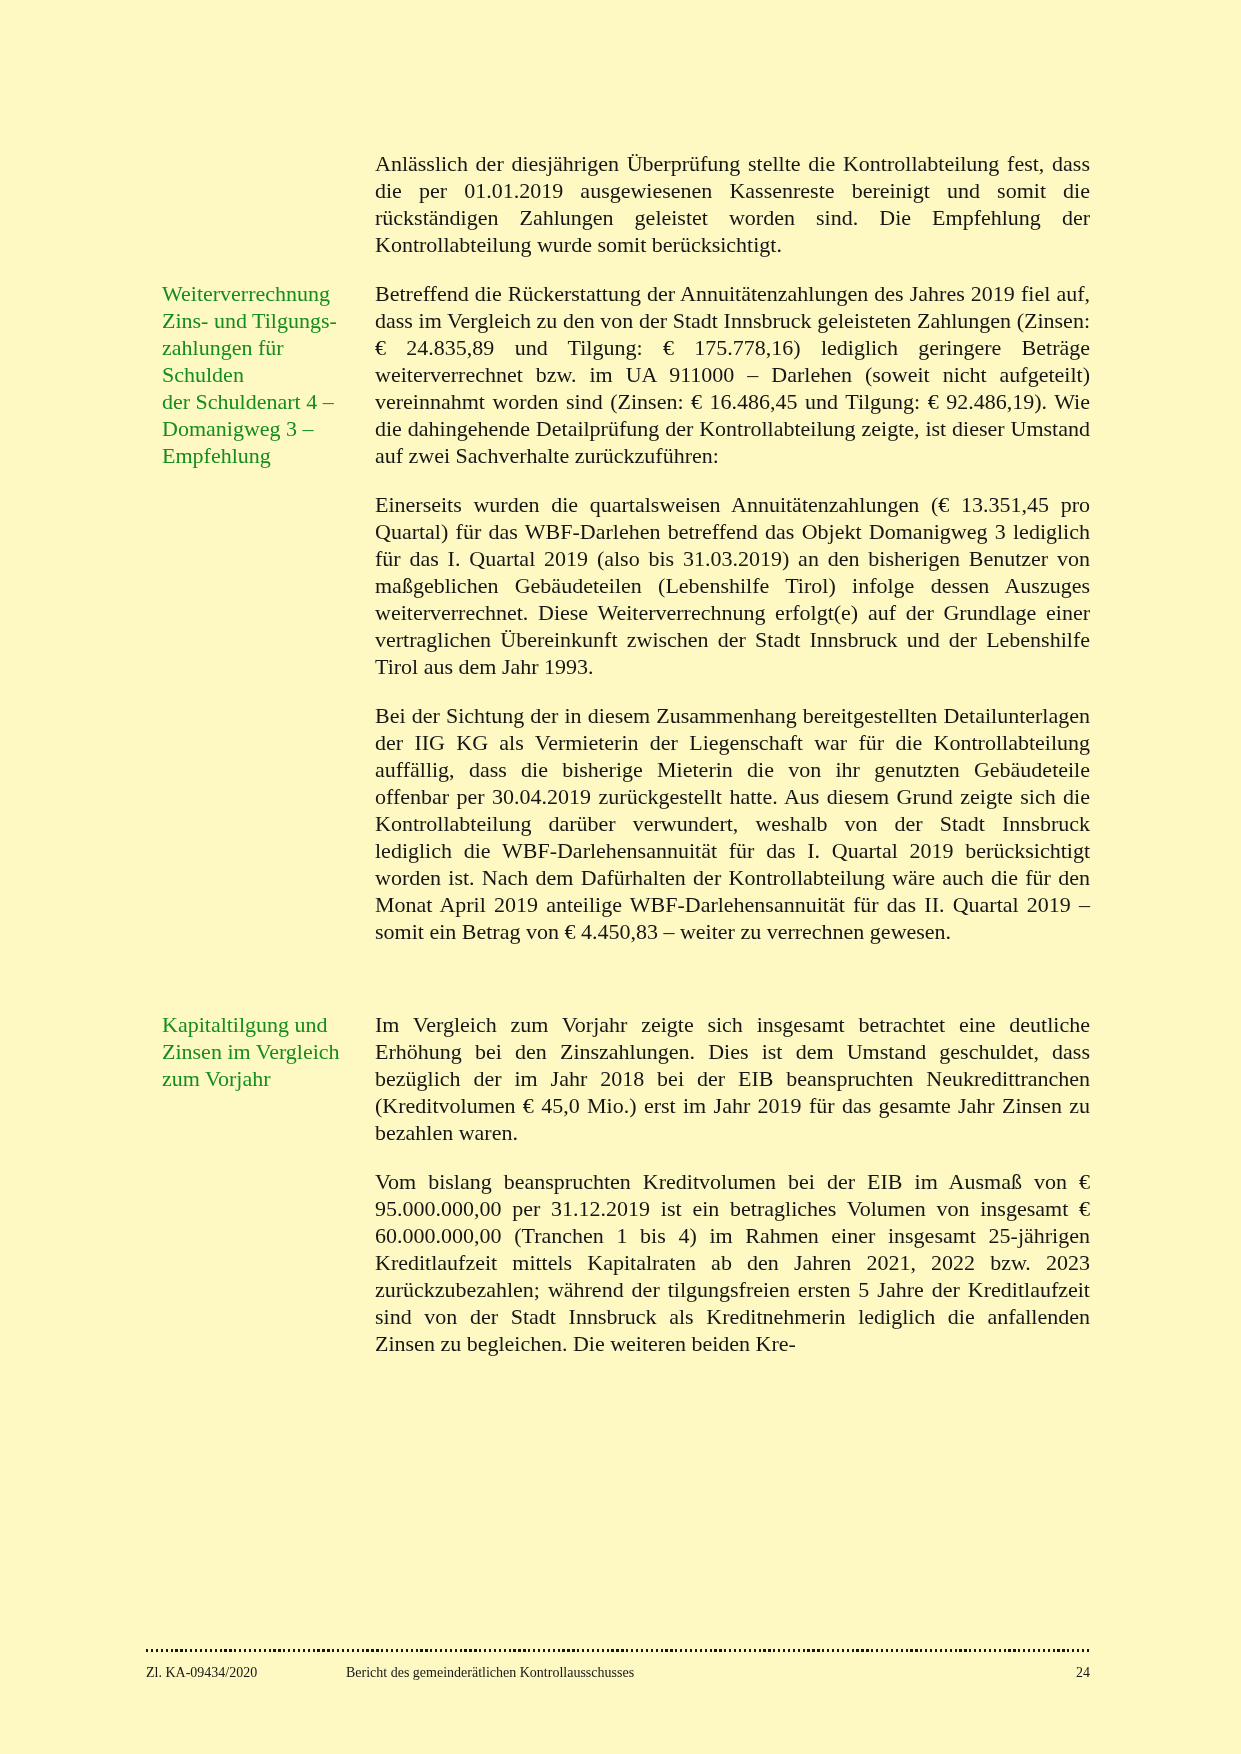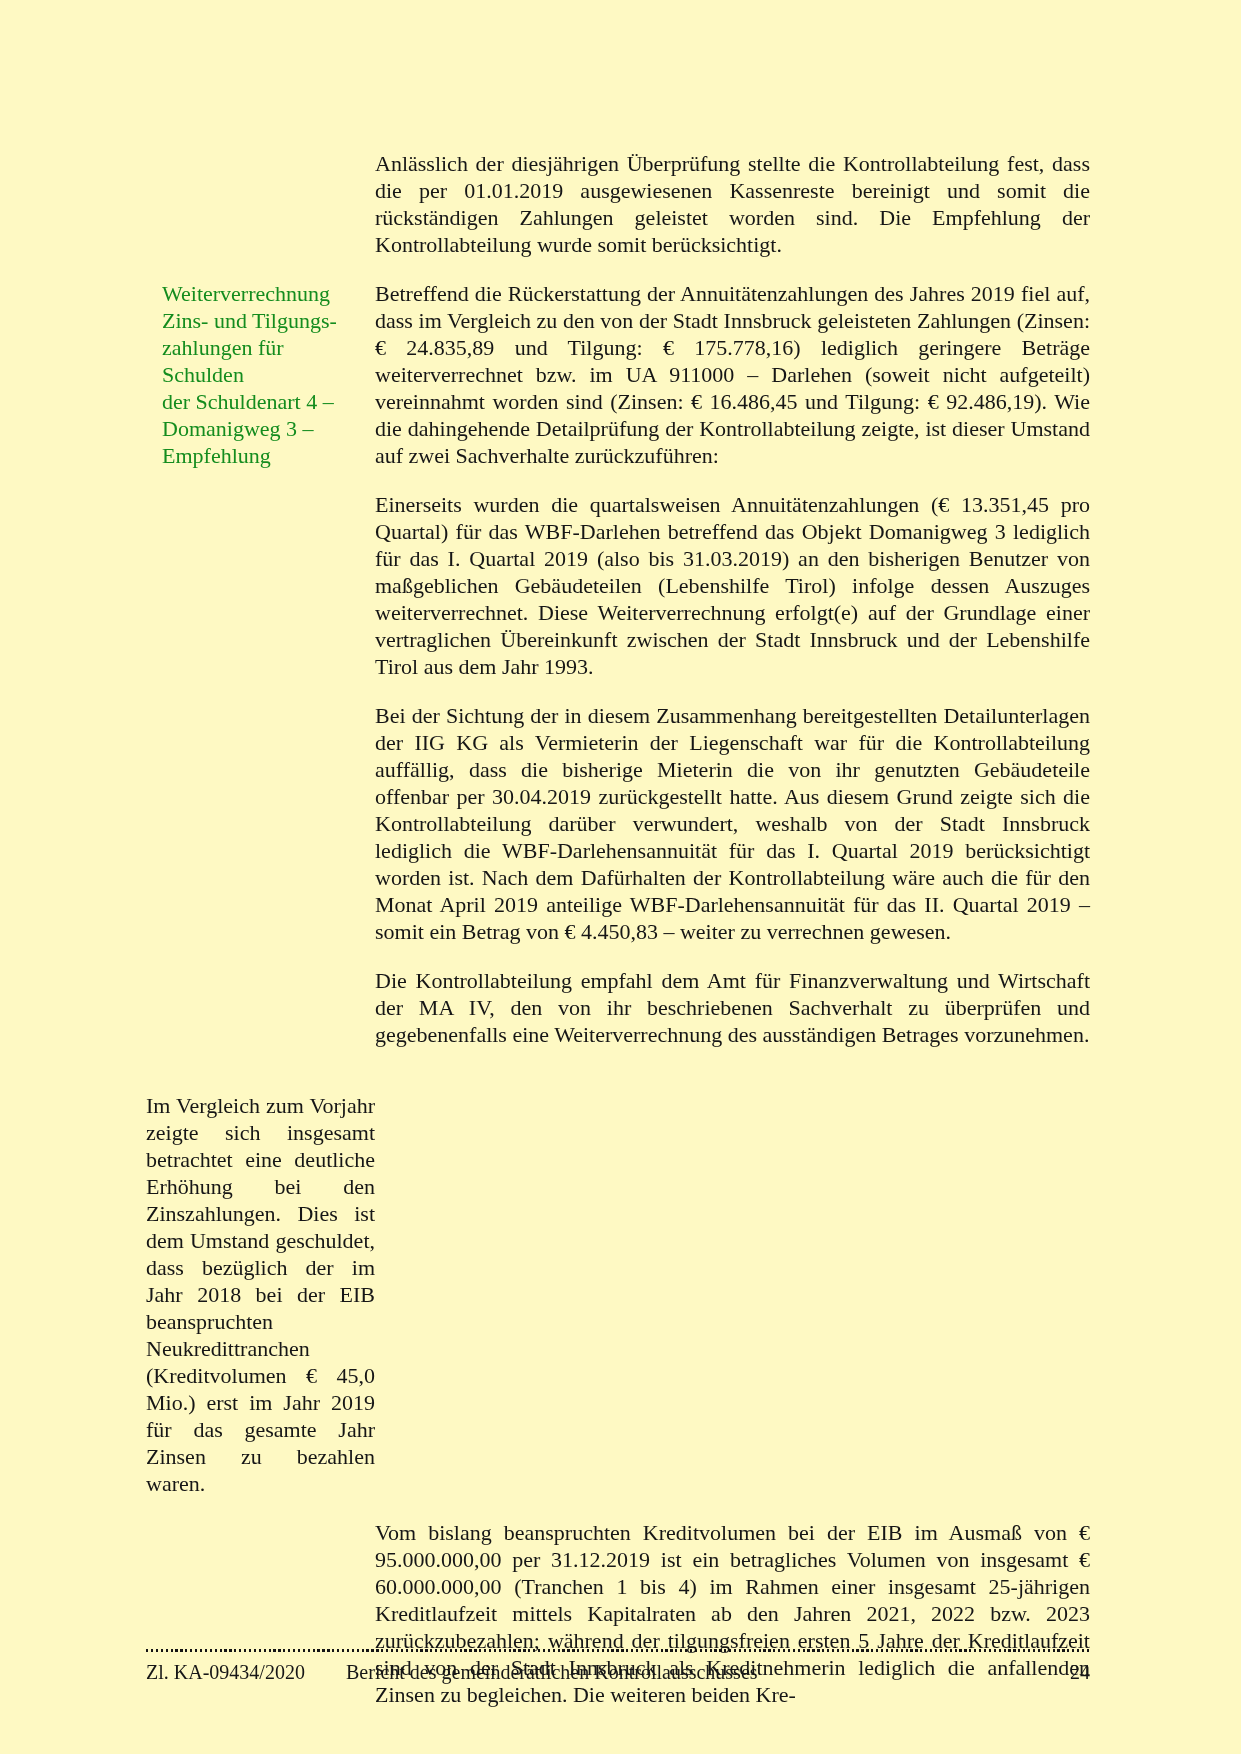--- a/index.html
+++ b/index.html
@@ -45,21 +45,21 @@
   }
   .dotline {
     height: 3px;
     background-image: repeating-linear-gradient(
       to right, #141414 0 2.2px, transparent 2.2px 4.9px);
     margin-bottom: 7px;
   }
   .footer-row {
     display: flex;
     align-items: baseline;
-    font-size: 20px;
+    font-size: 14px;
   }
   .footer-left  { flex: 0 0 200px; text-align: left; }
   .footer-center{ flex: 1 1 auto;  text-align: left; }
   .footer-right { flex: 0 0 124px; text-align: right; }
 </style>
 </head>
 <body>
 
 <div class="page" style="color: rgb(22, 22, 22);">
   <div class="content">
@@ -84,28 +84,30 @@
       <div class="para">Einerseits wurden die quartalsweisen Annuitätenzahlungen (€ 13.351,45 pro Quartal) für das WBF-Darlehen betreffend das Objekt Domanigweg 3 lediglich für das I. Quartal 2019 (also bis 31.03.2019) an den bisherigen Benutzer von maßgeblichen Gebäudeteilen (Lebenshilfe Tirol) infolge dessen Auszuges weiterverrechnet. Diese Weiterverrechnung erfolgt(e) auf der Grundlage einer vertraglichen Übereinkunft zwischen der Stadt Innsbruck und der Lebenshilfe Tirol aus dem Jahr 1993.</div>
     </div>
 
     <div class="row">
       <div class="margin-label"></div>
       <div class="para">Bei der Sichtung der in diesem Zusammenhang bereitgestellten Detailunterlagen der IIG KG als Vermieterin der Liegenschaft war für die Kontrollabteilung auffällig, dass die bisherige Mieterin die von ihr genutzten Gebäudeteile offenbar per 30.04.2019 zurückgestellt hatte. Aus diesem Grund zeigte sich die Kontrollabteilung darüber verwundert, weshalb von der Stadt Innsbruck lediglich die WBF-Darlehensannuität für das I. Quartal 2019 berücksichtigt worden ist. Nach dem Dafürhalten der Kontrollabteilung wäre auch die für den Monat April 2019 anteilige WBF-Darlehensannuität für das II. Quartal 2019 – somit ein Betrag von € 4.450,83 – weiter zu verrechnen gewesen.</div>
     </div>
 
     <div class="row">
       <div class="margin-label"></div>
-      <div class="para">Die Kontrollabteilung empfahl dem Amt für Finanzverwaltung und Wirtschaft der MA IV, den von ihr beschriebenen Sachverhalt zu überprüfen und gegebenenfalls eine Weiterverrechnung des ausständigen Betrages vorzunehmen.</div>
     </div>
 
     <div class="row">
       <div class="margin-label"></div>
     </div>
 
     <div class="row">
+      <div class="margin-label">Kapitaltilgung und
+Zinsen im Vergleich
+zum Vorjahr</div>
       <div class="para">Im Vergleich zum Vorjahr zeigte sich insgesamt betrachtet eine deutliche Erhöhung bei den Zinszahlungen. Dies ist dem Umstand geschuldet, dass bezüglich der im Jahr 2018 bei der EIB beanspruchten Neukredittranchen (Kreditvolumen € 45,0 Mio.) erst im Jahr 2019 für das gesamte Jahr Zinsen zu bezahlen waren.</div>
     </div>
 
     <div class="row">
       <div class="margin-label"></div>
       <div class="para">Vom bislang beanspruchten Kreditvolumen bei der EIB im Ausmaß von € 95.000.000,00 per 31.12.2019 ist ein betragliches Volumen von insgesamt € 60.000.000,00 (Tranchen 1 bis 4) im Rahmen einer insgesamt 25-jährigen Kreditlaufzeit mittels Kapitalraten ab den Jahren 2021, 2022 bzw. 2023 zurückzubezahlen; während der tilgungsfreien ersten 5 Jahre der Kreditlaufzeit sind von der Stadt Innsbruck als Kreditnehmerin lediglich die anfallenden Zinsen zu begleichen. Die weiteren beiden Kre-</div>
     </div>
 
   </div>
 

